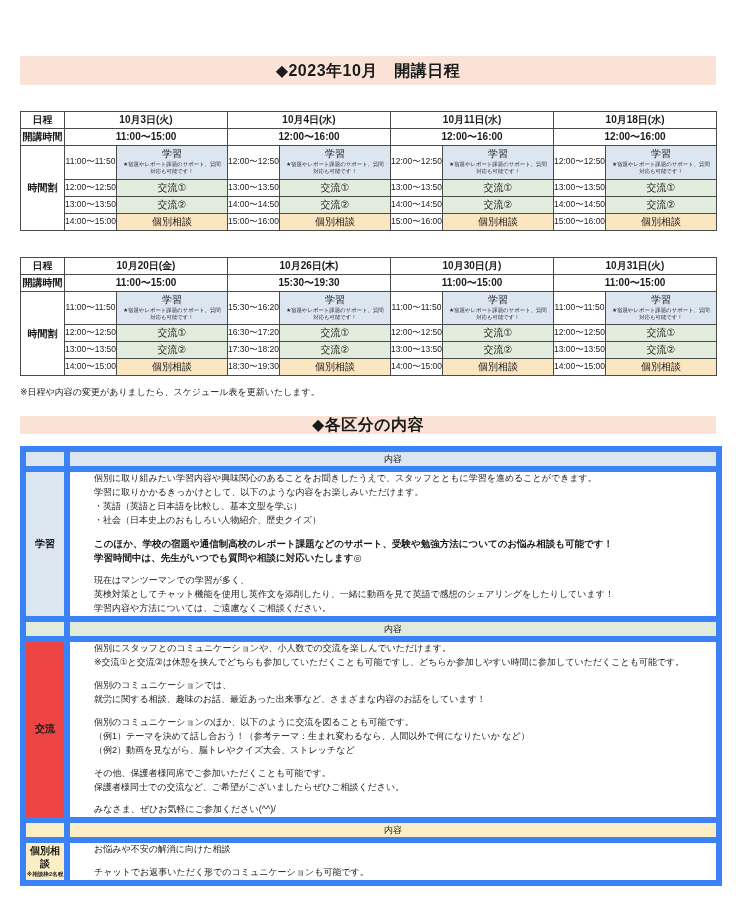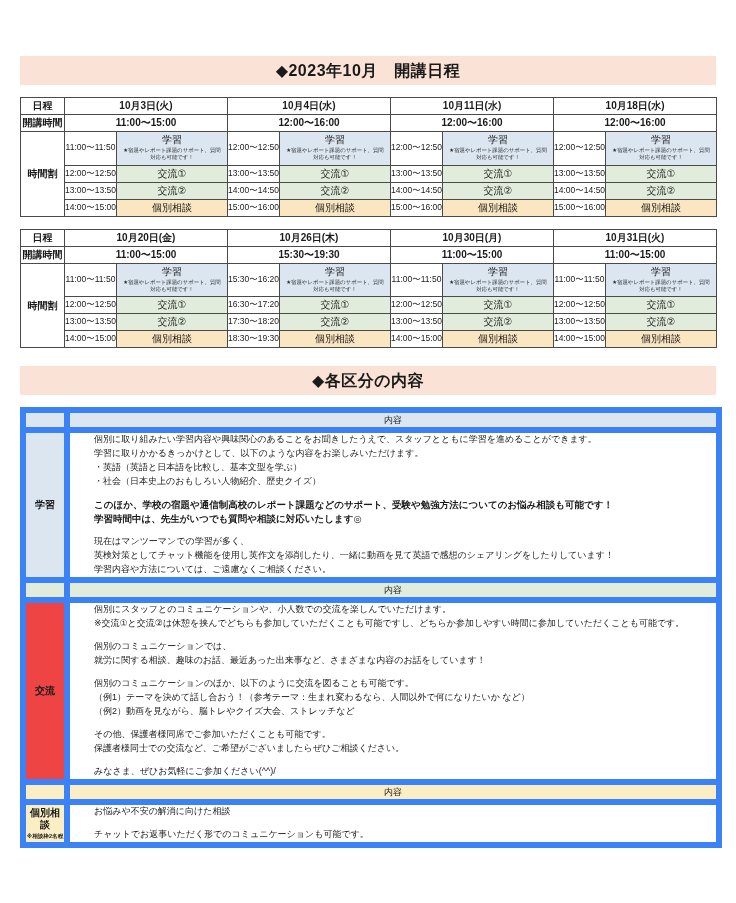--- a/index.html
+++ b/index.html
@@ -35,32 +35,32 @@
   }
   .banner-top {
     margin-top: 56px;
     height: 29px;
     display: flex;
     align-items: center;
     justify-content: center;
   }
   .banner-sections {
     margin-top: 18px;
-    height: 29px;
+    height: 18px;
     display: flex;
     align-items: center;
     justify-content: center;
   }
 
   
   table.sched {
     border-collapse: collapse;
     width: 696px;
     table-layout: fixed;
-    margin-top: 12px;
+    margin-top: 26px;
     font-size: 9.5px;
   }
   table.sched td {
     border: 1px solid #4a4a4a;
     text-align: center;
     vertical-align: middle;
     padding: 0;
     height: 16px;
     line-height: 1.15;
     color: #1a1a1a;
@@ -357,20 +357,21 @@
         <td class="c-time">18:30〜19:30</td>
         <td class="c-act act-kobetsu">個別相談</td>
         <td class="c-time">14:00〜15:00</td>
         <td class="c-act act-kobetsu">個別相談</td>
         <td class="c-time">14:00〜15:00</td>
         <td class="c-act act-kobetsu">個別相談</td>
       </tr>
     </tbody>
   </table>
 
+  <div class="note-line">※日程や内容の変更がありましたら、スケジュール表を更新いたします。</div>
 
   <div class="banner banner-sections">
     <span>◆各区分の内容</span>
   </div>
 
   <table class="content">
     <colgroup>
         <col style="width:44px">
         <col style="width:652px">
       </colgroup>

